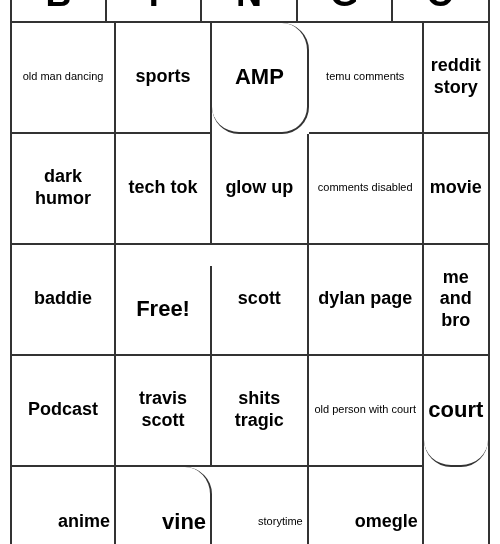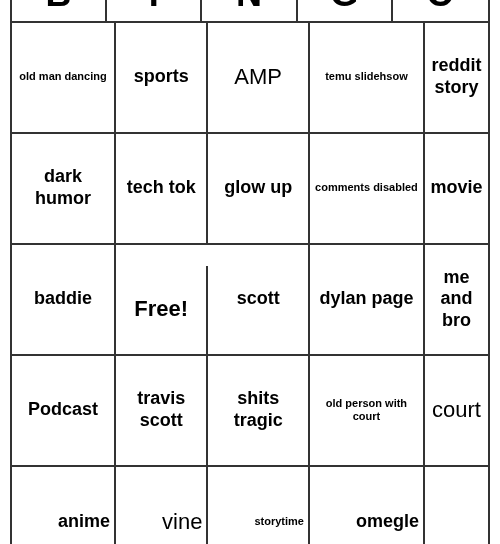--- a/index.html
+++ b/index.html
@@ -54,35 +54,35 @@
       border-right: 2px solid #333;
       border-bottom: 2px solid #333;
       display: flex;
       align-items: center;
       justify-content: center;
       text-align: center;
       padding: 6px 4px;
       min-height: 90px;
       font-size: 14px;
       line-height: 1.2;
-      font-weight: bold;
     }
 
     .bingo-cell:nth-child(5n) {
       border-right: none;
     }
 
     .bingo-cell:nth-child(n+21) {
       border-bottom: none;
       margin-left: 42px;
     }
 
     .bingo-cell.large-text {
       font-size: 22px;
-      font-weight: normal;
+      font-weight: bold;
+      border-radius: 27px;
     }
 
     .bingo-cell.medium-text {
       font-size: 18px;
       font-weight: bold;
     }
 
     .bingo-cell.small-text {
       font-size: 11px;
     }
@@ -101,21 +101,21 @@
   <div class="bingo-letter">B</div>
       <div class="bingo-letter">I</div>
       <div class="bingo-letter">N</div>
       <div class="bingo-letter">G</div>
       <div class="bingo-letter">O</div>
     </div>
   <div class="bingo-grid">
   <div class="bingo-cell small-text">old man dancing</div>
       <div class="bingo-cell medium-text">sports</div>
       <div class="bingo-cell large-text">AMP</div>
-      <div class="bingo-cell small-text">temu slidehsow</div>
+      <div class="bingo-cell small-text">temu comments</div>
       <div class="bingo-cell medium-text">reddit story</div>
       <div class="bingo-cell medium-text">dark humor</div>
       <div class="bingo-cell medium-text">tech tok</div>
       <div class="bingo-cell medium-text">glow up</div>
       <div class="bingo-cell small-text">comments disabled</div>
       <div class="bingo-cell medium-text">movie</div>
       <div class="bingo-cell medium-text">baddie</div>
       <div class="bingo-cell free">Free!</div>
       <div class="bingo-cell medium-text">scott</div>
       <div class="bingo-cell medium-text">dylan page</div>

